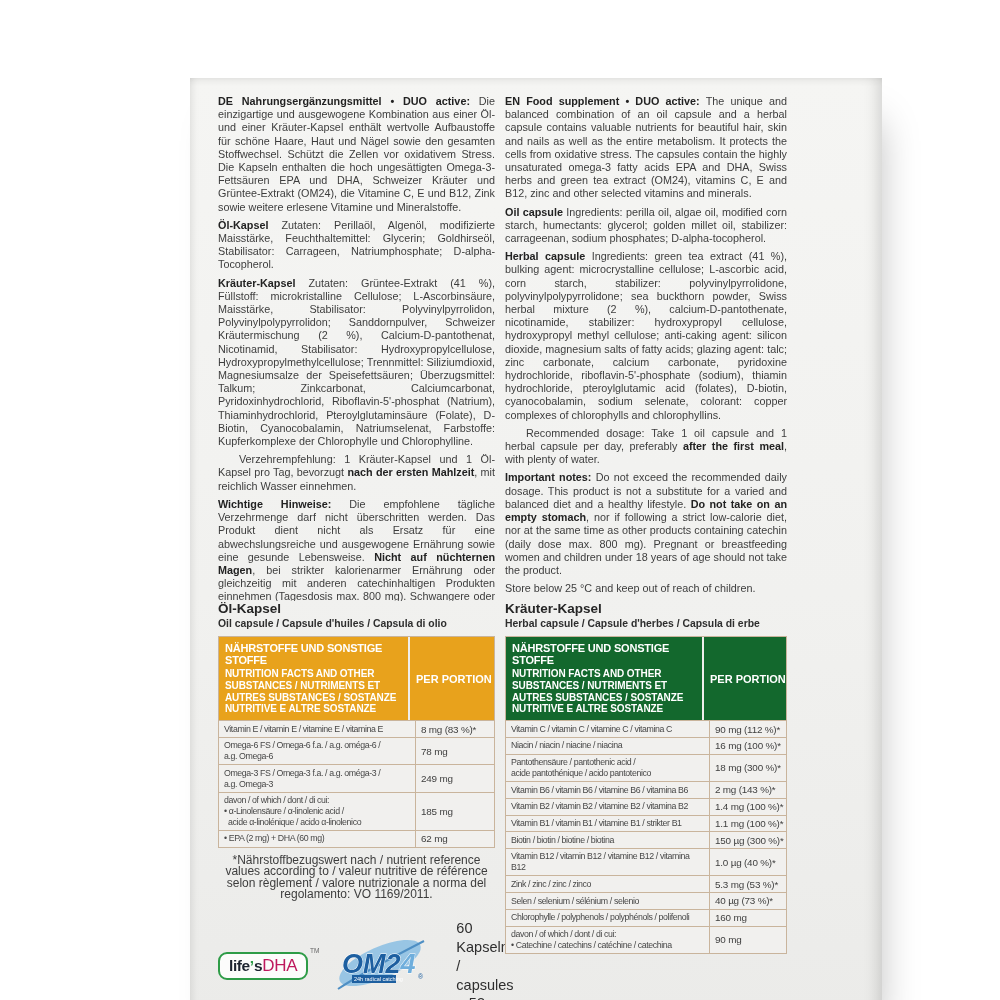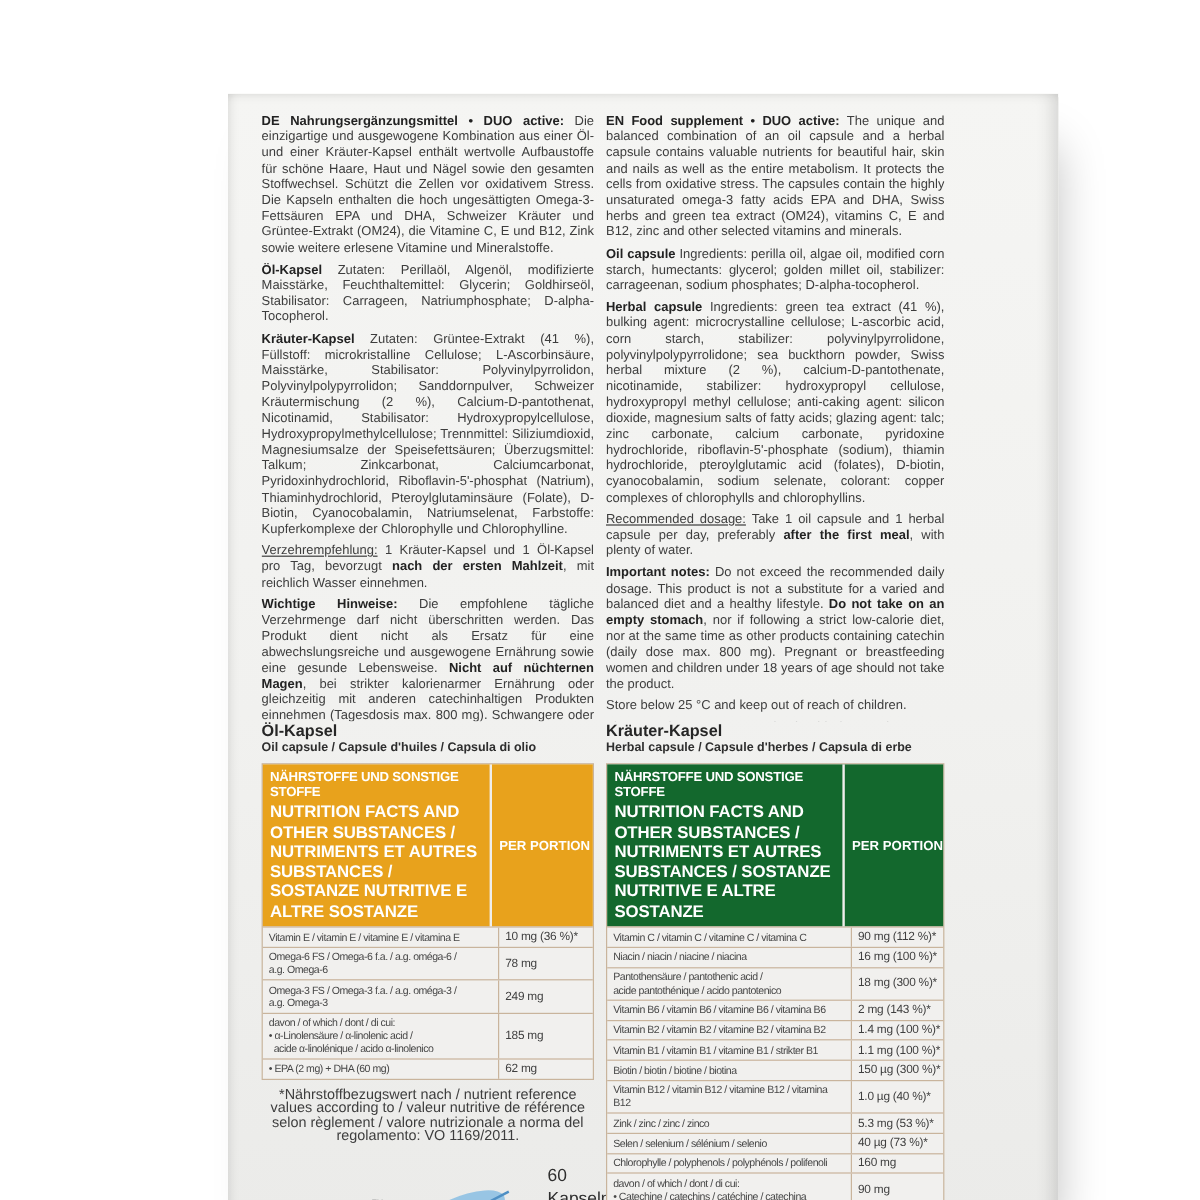--- a/index.html
+++ b/index.html
@@ -23,33 +23,33 @@
   .cols{display:flex;gap:10px;padding:17px 0 0 28px;}
   .col{display:flex;flex-direction:column;}
   .col-de{width:277px;}
   .col-en{width:282px;}
   .textblock{height:506px;overflow:hidden;}
   .textblock p{
     margin:0 0 5px;font-size:10.8px;line-height:13.2px;
     text-align:justify;color:#3d3d3d;
   }
   .lead{font-weight:bold;color:#222;}
-  .lead-u{text-decoration:underline;}
+  .lead-u{margin-left:21px;}
   b{color:#222;}
 
   .sec-title{font-size:13.5px;font-weight:bold;color:#262626;margin:0;}
   .sec-sub{font-size:10.4px;font-weight:bold;color:#2e2e2e;margin:2px 0 0;}
 
   .ntable{margin-top:7px;border:1px solid #c9b49c;background:#f1f0ee;}
   .thead{display:flex;color:#fff;}
   .orange .thead{background:#E8A21C;}
   .green  .thead{background:#13682D;}
   .th-left{flex:1;padding:5px 6px 5px 6px;}
   .th-title{font-size:11px;font-weight:bold;letter-spacing:-0.2px;}
-  .th-sub{font-size:14px;font-weight:bold;line-height:1.18;margin-top:2px;letter-spacing:-0.1px;}
+  .th-sub{font-size:10px;font-weight:bold;line-height:1.18;margin-top:2px;letter-spacing:-0.1px;}
   .th-right{display:flex;align-items:center;padding-left:6px;font-size:11px;font-weight:bold;border-left:2px solid #efeeec;}
   .orange .th-right{width:78px;}
   .green  .th-right{width:76px;}
 
   .trow{display:flex;border-top:1px solid #c9b49c;}
   .tl{flex:1;padding:2.5px 4px 2.5px 5px;font-size:8.8px;letter-spacing:-0.4px;line-height:1.22;white-space:pre-line;color:#474747;}
   .tv{border-left:1px solid #c9b49c;padding-left:5px;display:flex;align-items:center;font-size:9.9px;letter-spacing:-0.2px;color:#3f3f3f;text-align:center;}
   .orange .tv{width:73px;}
   .green  .tv{width:71px;}
 
@@ -92,21 +92,21 @@
       <div class="ntable orange">
         <div class="thead">
           <div class="th-left">
             <div class="th-title">NÄHRSTOFFE UND SONSTIGE STOFFE</div>
             <div class="th-sub">NUTRITION FACTS AND OTHER SUBSTANCES / NUTRIMENTS ET AUTRES SUBSTANCES / SOSTANZE NUTRITIVE E ALTRE SOSTANZE</div>
           </div>
           <div class="th-right">PER PORTION</div>
         </div>
         <div class="trow">
             <div class="tl">Vitamin E / vitamin E / vitamine E / vitamina E</div>
-            <div class="tv">10 mg (36 %)*</div>
+            <div class="tv">8 mg (83 %)*</div>
           </div>
         <div class="trow">
             <div class="tl">Omega-6 FS / Omega-6 f.a. / a.g. oméga-6 /
 a.g. Omega-6</div>
             <div class="tv">78 mg</div>
           </div>
         <div class="trow">
             <div class="tl">Omega-3 FS / Omega-3 f.a. / a.g. oméga-3 /
 a.g. Omega-3</div>
             <div class="tv">249 mg</div>

